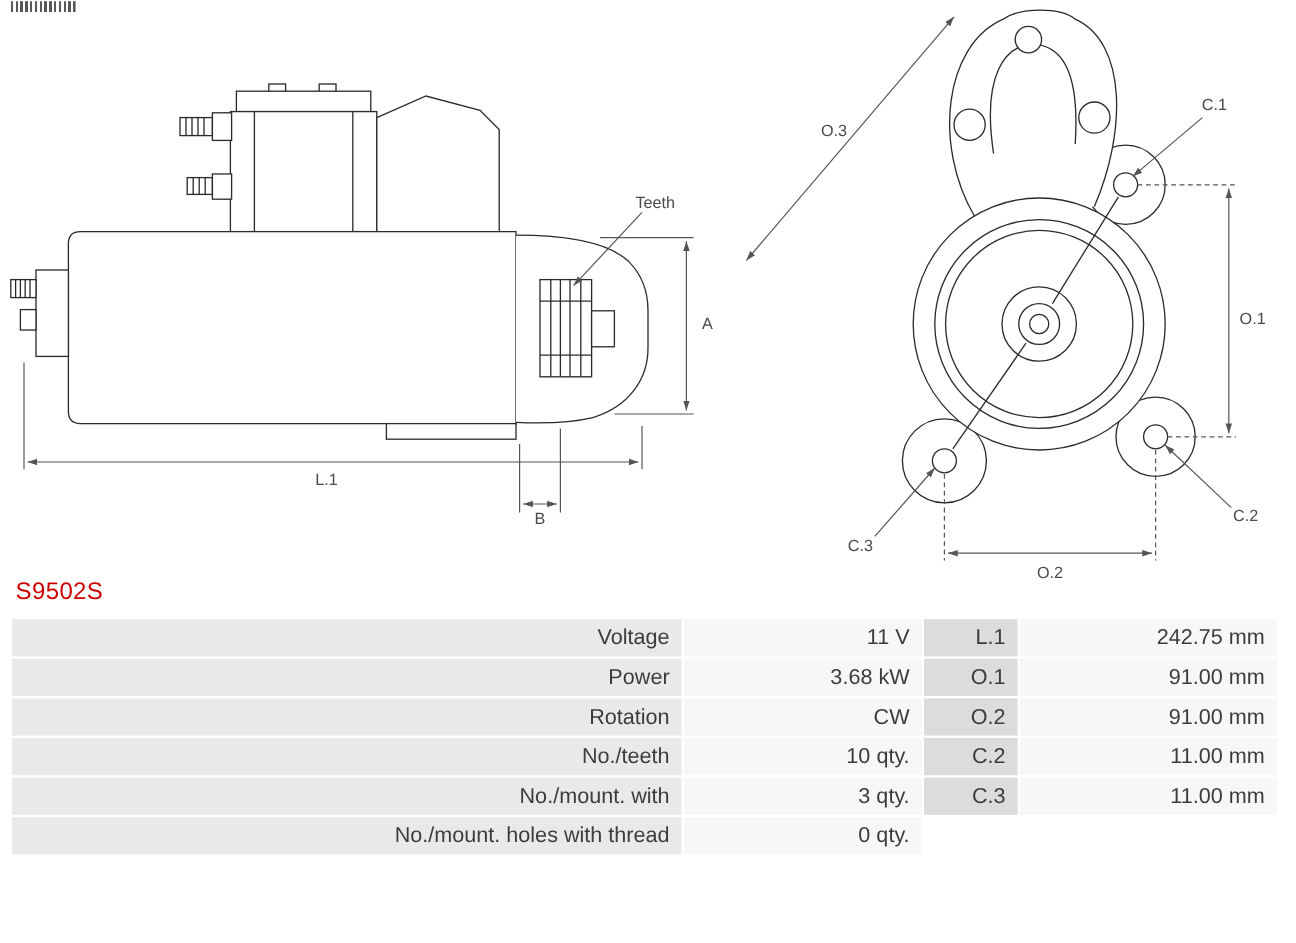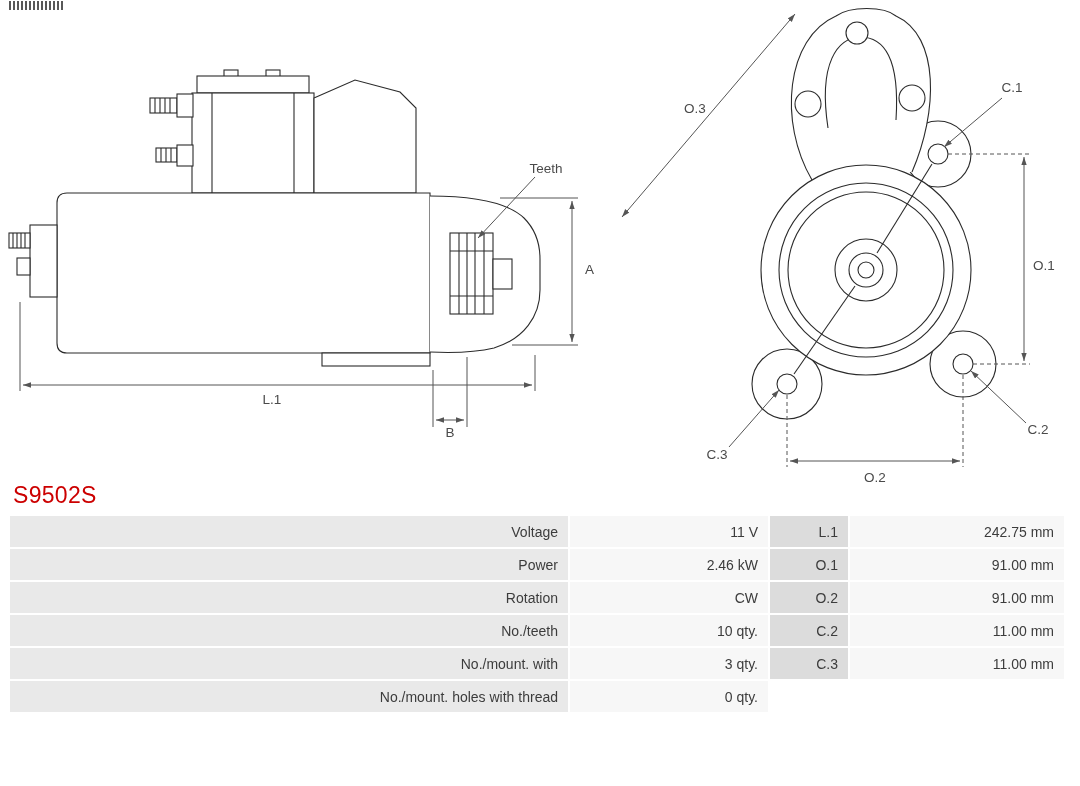--- a/index.html
+++ b/index.html
@@ -12,30 +12,30 @@
     background:repeating-linear-gradient(90deg,#2e2e2e 0 2px,transparent 2px 4px);
     opacity:.8;
   }
   .drawings { position:absolute; top:0; left:0; }
   svg text {
     font-family:"Liberation Sans", sans-serif;
     font-size:13.5px; fill:#4a4a4a;
   }
   .part-number {
     position:absolute; left:13px; top:482px;
-    font-size:23px; color:#cc0000; letter-spacing:.3px;
+    font-size:20px; color:#cc0000; letter-spacing:.3px;
   }
   table.specs {
     position:absolute; left:8px; top:514px;
     border-collapse:separate; border-spacing:2px;
     table-layout:fixed;
   }
   table.specs td {
     height:31px; padding:0 10px; text-align:right; vertical-align:middle;
-    font-size:14px; color:#3c3c3c; white-space:nowrap; overflow:hidden;
+    font-size:18px; color:#3c3c3c; white-space:nowrap; overflow:hidden;
   }
   td.c-label    { width:538px; background:#e9e9e9; }
   td.c-value    { width:178px; background:#f7f7f7; }
   td.c-dim      { width:58px;  background:#dcdcdc; }
   td.c-dimvalue { width:194px; background:#f7f7f7; }
   td.blank      { background:transparent; }
 </style>
 </head>
 <body>
 
@@ -166,21 +166,21 @@
   <table class="specs">
     <tbody>
       <tr>
         <td class="c-label">Voltage</td>
         <td class="c-value">11 V</td>
         <td class="c-dim">L.1</td>
         <td class="c-dimvalue">242.75 mm</td>
       </tr>
       <tr>
         <td class="c-label">Power</td>
-        <td class="c-value">2.46 kW</td>
+        <td class="c-value">3.68 kW</td>
         <td class="c-dim">O.1</td>
         <td class="c-dimvalue">91.00 mm</td>
       </tr>
       <tr>
         <td class="c-label">Rotation</td>
         <td class="c-value">CW</td>
         <td class="c-dim">O.2</td>
         <td class="c-dimvalue">91.00 mm</td>
       </tr>
       <tr>

